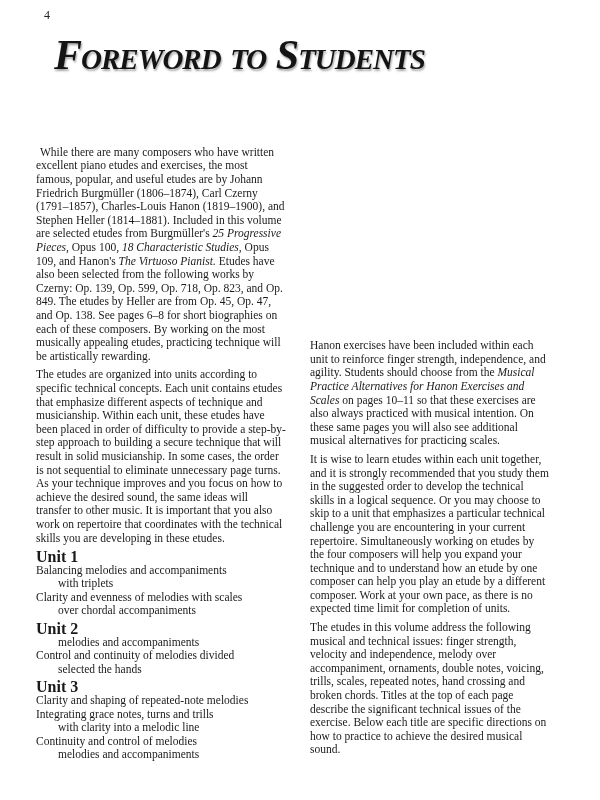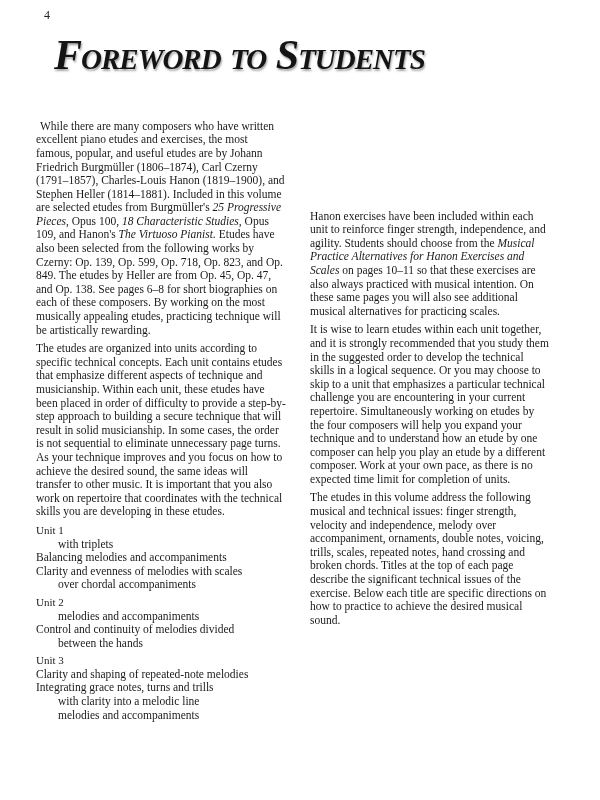--- a/index.html
+++ b/index.html
@@ -37,69 +37,70 @@
     text-shadow: 1px 2px 2px rgba(60,60,60,0.45);
     white-space: nowrap;
     font-style: italic;
   }
   .columns {
     position: absolute;
     top: 80px;
     left: 36px;
     display: flex;
     height: 682px;
-    align-items: center;
+    align-items: flex-end;
   }
   .col {
     font-size: 11.5px;
     line-height: 13.6px;
     color: #1a1a1a;
   }
   .col.left  { width: 250px; }
   .col.right { width: 240px; }
   .divider {
     width: 2px;
     background: #4d4d4d;
     margin: 3px 11px 22px 11px;
     flex: 0 0 auto;
   }
   p.para { margin: 0 0 5px 0; }
   p.para.indent-first { text-indent: 4px; }
   .italic { font-style: italic; }
   .unit-heading {
-    font-weight: normal;
-    font-size: 11px;
+    font-weight: bold;
+    font-size: 16px;
     margin: 4px 0 0 0;
   }
   .unit-line { margin: 0; }
   .unit-line.cont { padding-left: 22px; }
 </style>
 </head>
 <body>
 
 <div class="page">
   <div class="page-number">4</div>
   <h1 class="title">Foreword to Students</h1>
   <div class="columns">
     <div class="col left" id="left-col">
         <p class="para indent-first"><span>While there are many composers who have written excellent piano etudes and exercises, the most famous, popular, and useful etudes are by Johann Friedrich Burgmüller (1806–1874), Carl Czerny (1791–1857), Charles-Louis Hanon (1819–1900), and Stephen Heller (1814–1881). Included in this volume are selected etudes from Burgmüller's </span><span class="italic">25 Progressive Pieces</span><span>, Opus 100, </span><span class="italic">18 Characteristic Studies</span><span>, Opus 109, and Hanon's </span><span class="italic">The Virtuoso Pianist.</span><span> Etudes have also been selected from the following works by Czerny: Op. 139, Op. 599, Op. 718, Op. 823, and Op. 849. The etudes by Heller are from Op. 45, Op. 47, and Op. 138. See pages 6–8 for short biographies on each of these composers. By working on the most musically appealing etudes, practicing technique will be artistically rewarding.</span></p>
         <p class="para"><span>The etudes are organized into units according to specific technical concepts. Each unit contains etudes that emphasize different aspects of technique and musicianship. Within each unit, these etudes have been placed in order of difficulty to provide a step-by-step approach to building a secure technique that will result in solid musicianship. In some cases, the order is not sequential to eliminate unnecessary page turns. As your technique improves and you focus on how to achieve the desired sound, the same ideas will transfer to other music. It is important that you also work on repertoire that coordinates with the technical skills you are developing in these etudes.</span></p>
         <div class="unit-heading">Unit 1</div>
+        <div class="unit-line">Balancing melodies and accompaniments</div>
         <div class="unit-line cont">with triplets</div>
-        <div class="unit-line">Balancing melodies and accompaniments</div>
         <div class="unit-line">Clarity and evenness of melodies with scales</div>
         <div class="unit-line cont">over chordal accompaniments</div>
         <div class="unit-heading">Unit 2</div>
         <div class="unit-line cont">melodies and accompaniments</div>
         <div class="unit-line">Control and continuity of melodies divided</div>
-        <div class="unit-line cont">between the hands</div>
+        <div class="unit-line cont">selected the hands</div>
         <div class="unit-heading">Unit 3</div>
         <div class="unit-line">Clarity and shaping of repeated-note melodies</div>
         <div class="unit-line">Integrating grace notes, turns and trills</div>
         <div class="unit-line cont">with clarity into a melodic line</div>
+        <div class="unit-line">Continuity and control of melodies</div>
         <div class="unit-line cont">melodies and accompaniments</div>
       </div>
     <div class="divider" id="col-divider" style="background: rgb(77, 77, 77);"></div>
     <div class="col right" id="right-col">
         <p class="para"><span>Hanon exercises have been included within each unit to reinforce finger strength, independence, and agility. Students should choose from the </span><span class="italic">Musical Practice Alternatives for Hanon Exercises and Scales</span><span> on pages 10–11 so that these exercises are also always practiced with musical intention. On these same pages you will also see additional musical alternatives for practicing scales.</span></p>
         <p class="para"><span>It is wise to learn etudes within each unit together, and it is strongly recommended that you study them in the suggested order to develop the technical skills in a logical sequence. Or you may choose to skip to a unit that emphasizes a particular technical challenge you are encountering in your current repertoire. Simultaneously working on etudes by the four composers will help you expand your technique and to understand how an etude by one composer can help you play an etude by a different composer. Work at your own pace, as there is no expected time limit for completion of units.</span></p>
         <p class="para"><span>The etudes in this volume address the following musical and technical issues: finger strength, velocity and independence, melody over accompaniment, ornaments, double notes, voicing, trills, scales, repeated notes, hand crossing and broken chords. Titles at the top of each page describe the significant technical issues of the exercise. Below each title are specific directions on how to practice to achieve the desired musical sound.</span></p>
       </div>
   </div>
 </div>

